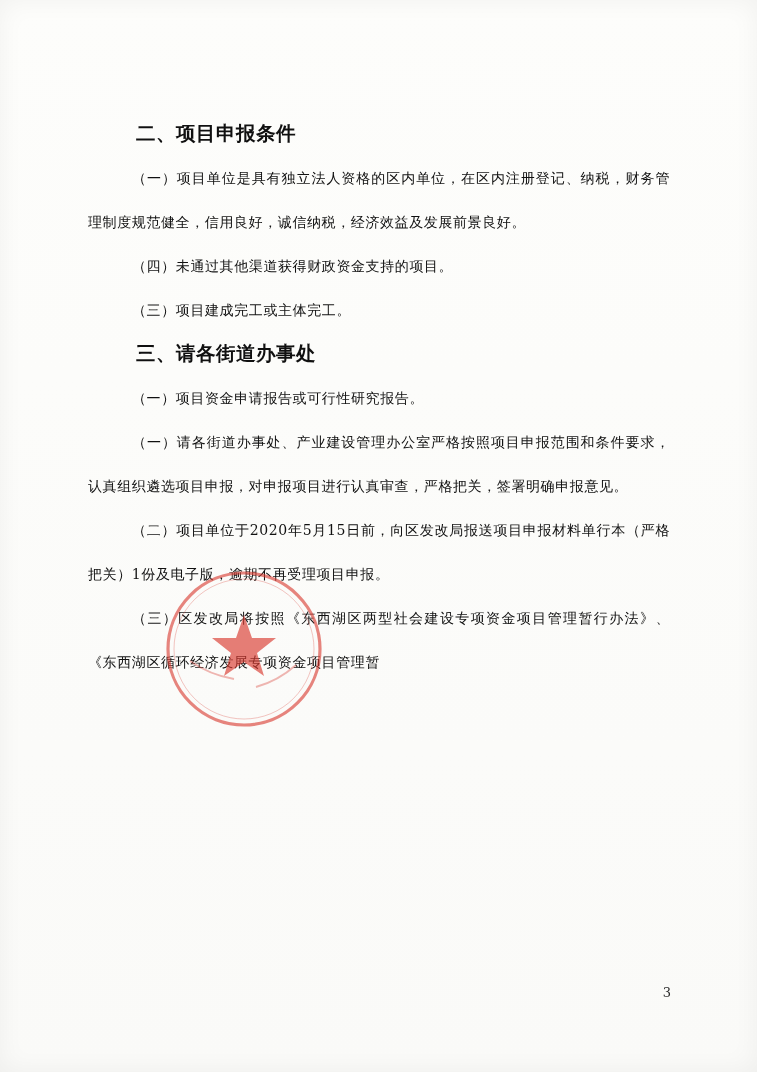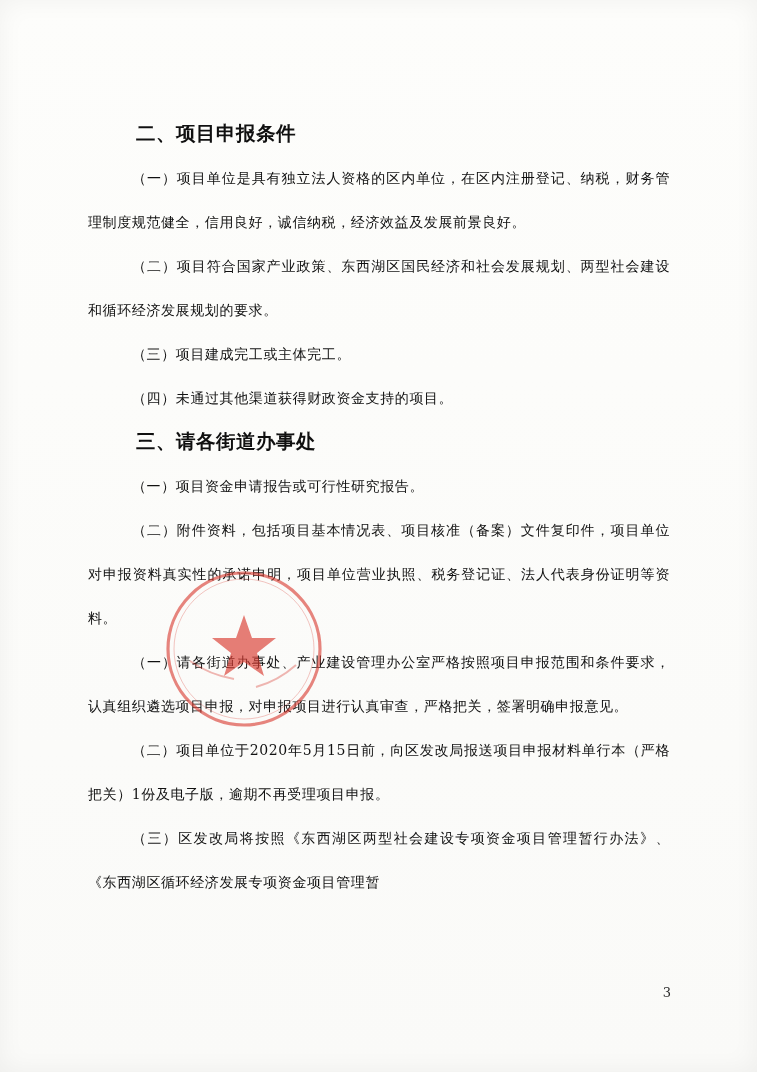--- a/index.html
+++ b/index.html
@@ -86,29 +86,27 @@
 <body>
 
 <div class="page">
   <div class="paper-tint"></div>
 
   <div class="content">
 
     <div class="block">
       <p class="heading">二、项目申报条件</p>
       <p class="para">（一）项目单位是具有独立法人资格的区内单位，在区内注册登记、纳税，财务管理制度规范健全，信用良好，诚信纳税，经济效益及发展前景良好。</p>
-      <p class="para">（二）项目符合国家产业政策、东西湖区国民经济和社会发展规划、两型社会建设和循环经济发展规划的要求。</p>
+      <p class="para">（四）未通过其他渠道获得财政资金支持的项目。</p>
       <p class="para">（三）项目建成完工或主体完工。</p>
-      <p class="para">（四）未通过其他渠道获得财政资金支持的项目。</p>
     </div>
 
     <div class="block">
       <p class="heading">三、请各街道办事处</p>
       <p class="para">（一）项目资金申请报告或可行性研究报告。</p>
-      <p class="para">（二）附件资料，包括项目基本情况表、项目核准（备案）文件复印件，项目单位对申报资料真实性的承诺申明，项目单位营业执照、税务登记证、法人代表身份证明等资料。</p>
     </div>
 
     <div class="block">
       <p class="para">（一）请各街道办事处、产业建设管理办公室严格按照项目申报范围和条件要求，认真组织遴选项目申报，对申报项目进行认真审查，严格把关，签署明确申报意见。</p>
       <p class="para">（二）项目单位于2020年5月15日前，向区发改局报送项目申报材料单行本（严格把关）1份及电子版，逾期不再受理项目申报。</p>
       <p class="para">（三）区发改局将按照《东西湖区两型社会建设专项资金项目管理暂行办法》、《东西湖区循环经济发展专项资金项目管理暂</p>
     </div>
 
   </div>
 

